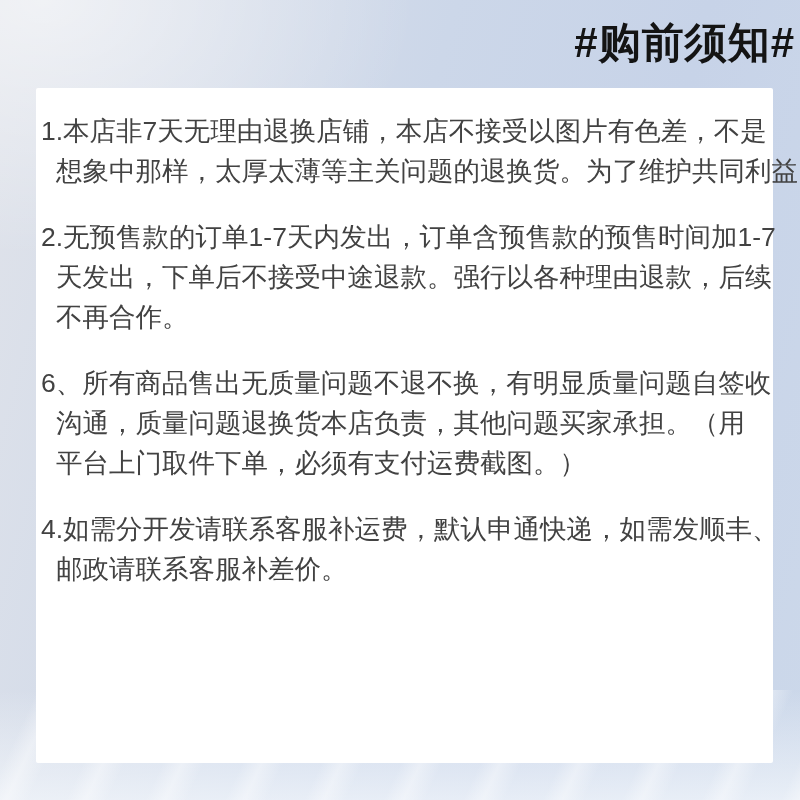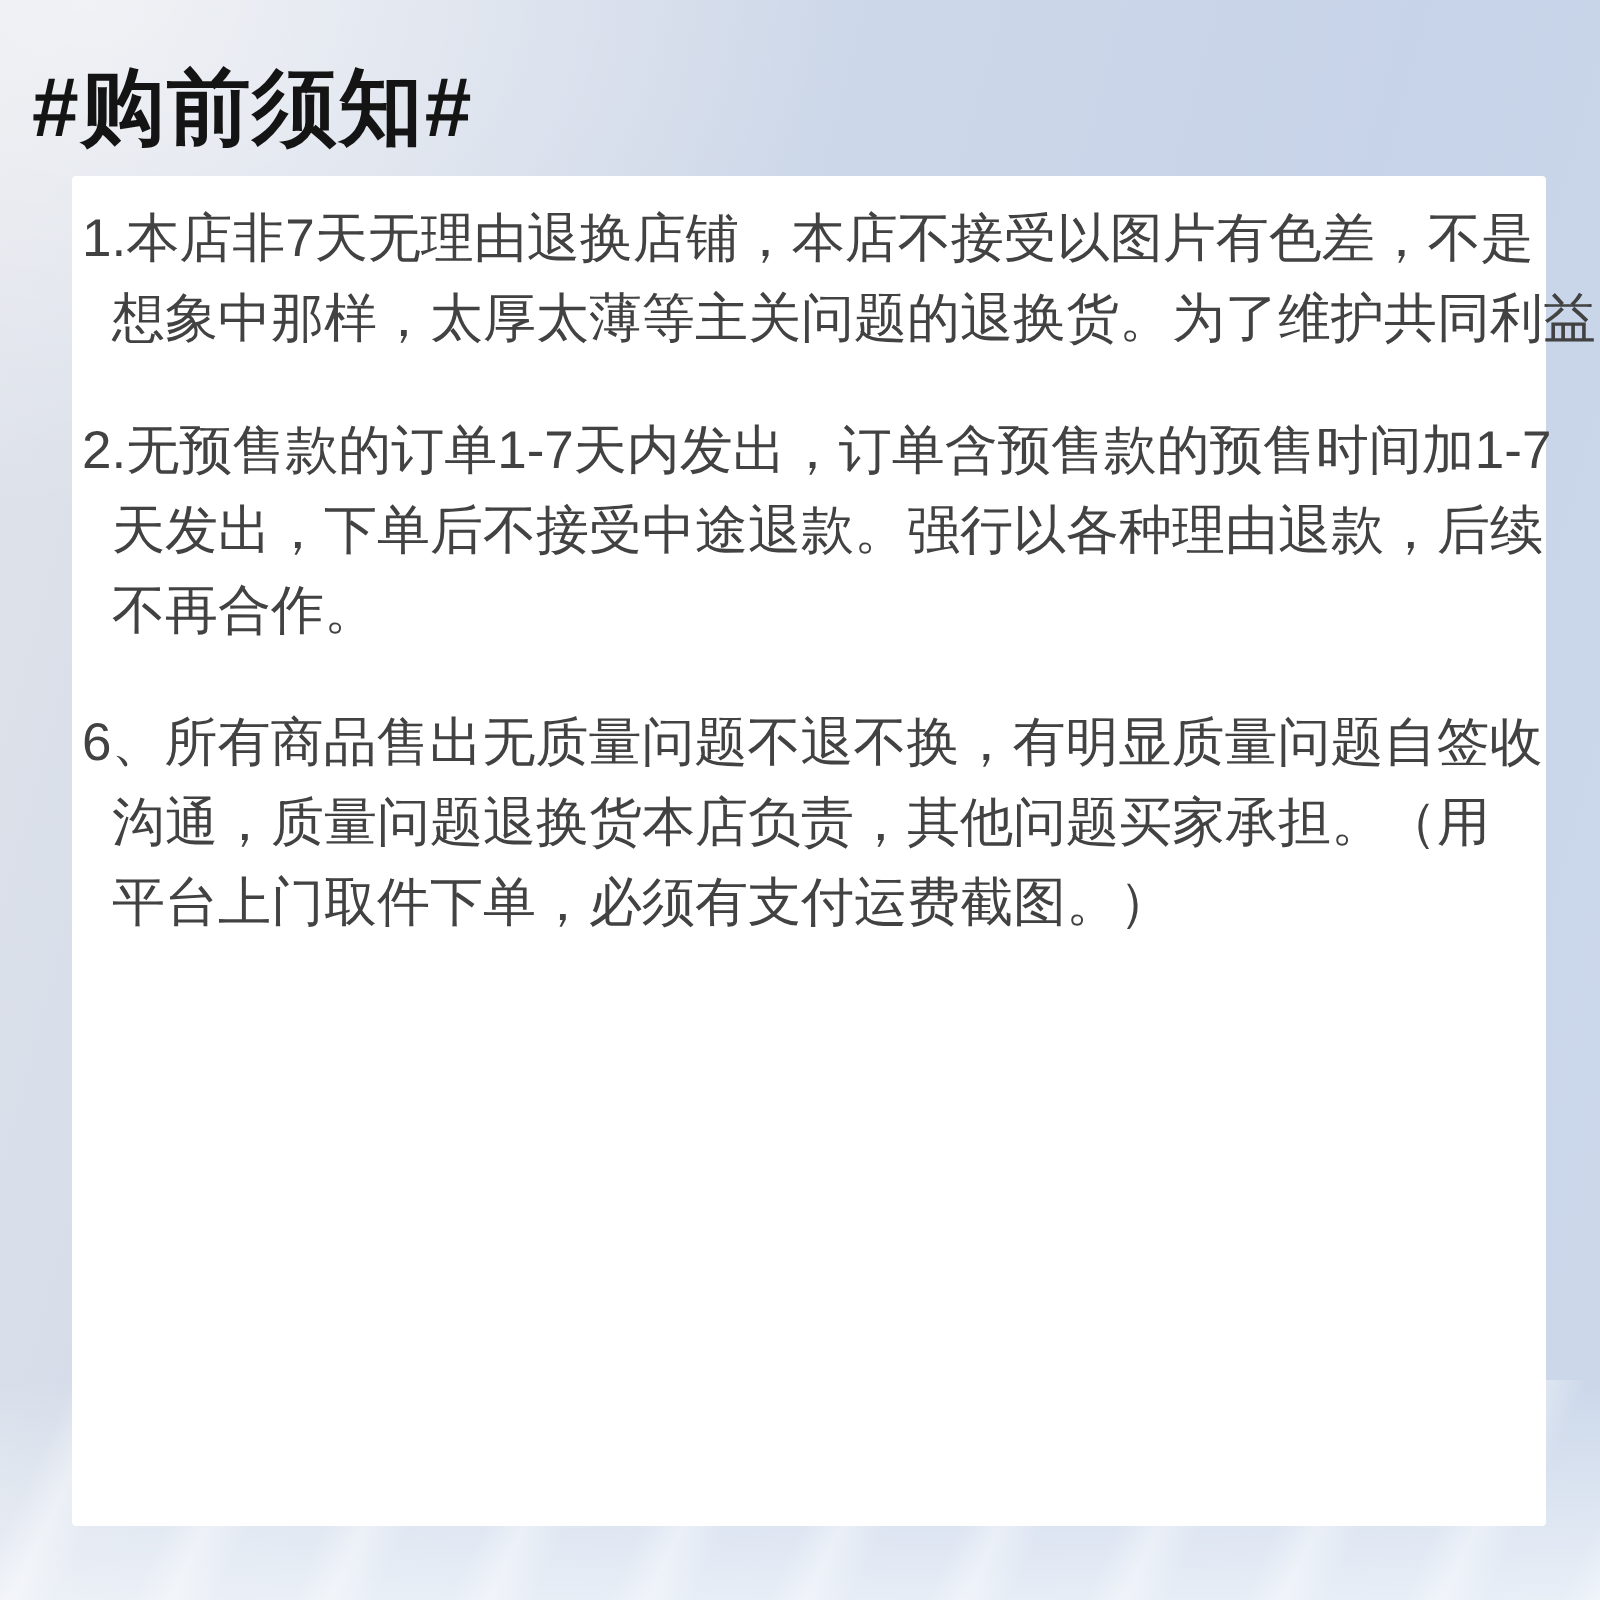--- a/index.html
+++ b/index.html
@@ -29,38 +29,38 @@
         rgba(255,255,255,0)   0px,
         rgba(255,255,255,0)  34px,
         rgba(255,255,255,0.38) 52px,
         rgba(255,255,255,0)  72px),
       linear-gradient(to bottom, rgba(255,255,255,0) 0%, rgba(248,251,254,0.65) 100%);
     pointer-events: none;
   }
   .title {
     position: absolute;
     top: 14px; left: 0; right: 0;
-    margin: 16px;
-    text-align: left;
+    margin: 5px;
+    text-align: right;
     font-size: 42px;
     line-height: 48px;
     font-weight: 700;
     color: #141414;
     letter-spacing: 1px;
   }
   .card {
     position: absolute;
     left: 36px; top: 88px;
     width: 737px; height: 675px;
     background: #ffffff;
     border-radius: 2px;
     box-sizing: border-box;
     padding: 11px 3px 0 5px;
   }
-  .para { margin: 0 0 26px 0; }
+  .para { margin: 12px 0 26px 0; }
   .para:last-child { margin-bottom: 0; }
   .line {
     font-size: 26.5px;
     line-height: 40px;
     height: 40px;
     color: #424242;
     letter-spacing: 0px;
     white-space: nowrap;
   }
   .line.cont { padding-left: 15px; }
@@ -87,18 +87,22 @@
       <div class="line cont">天发出，下单后不接受中途退款。强行以各种理由退款，后续</div>
       <div class="line cont">不再合作。</div>
     </div>
 
     <div class="para">
       <div class="line">6、所有商品售出无质量问题不退不换，有明显质量问题自签收</div>
       <div class="line cont">沟通，质量问题退换货本店负责，其他问题买家承担。（用</div>
       <div class="line cont">平台上门取件下单，必须有支付运费截图。）</div>
     </div>
 
+    <div class="para">
+      <div class="line">4.如需分开发请联系客服补运费，默认申通快递，如需发顺丰、</div>
+      <div class="line cont">邮政请联系客服补差价。</div>
+    </div>
 
     <div class="para">
     </div>
 
   </div>
 </div>
 
 </body></html>

